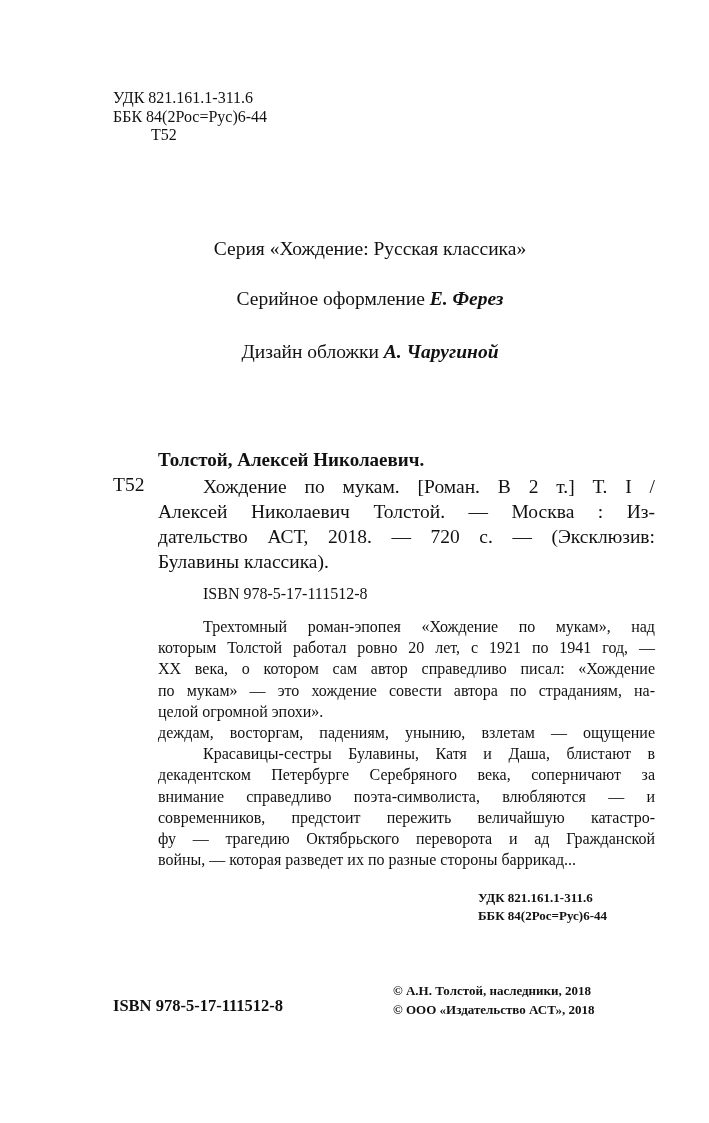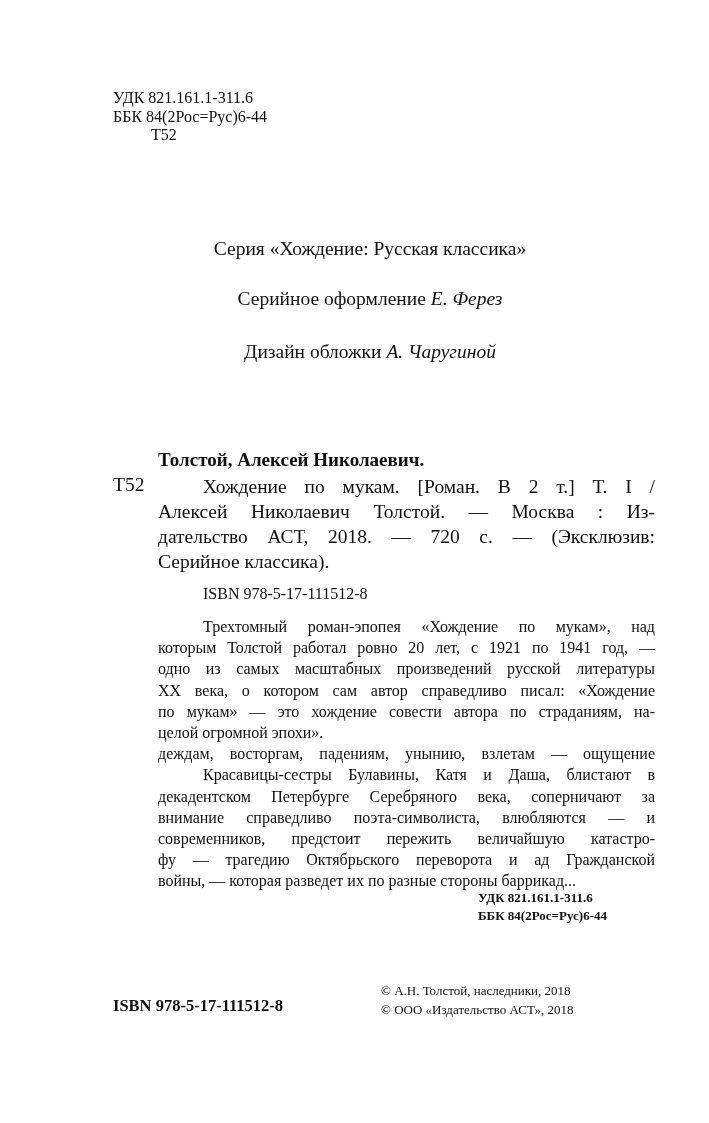--- a/index.html
+++ b/index.html
@@ -26,21 +26,21 @@
   }
   .classif .t52 { padding-left: 38px; }
 
   
   .credit {
     left: 0;
     width: 740px;
     text-align: center;
     font-size: 19.5px;
   }
-  .credit i { font-style: italic; }
+  .credit i { font-style: italic; font-weight: bold; }
 
   
   .author {
     left: 158px;
     top: 449px;
     font-size: 19px;
     font-weight: bold;
   }
   .biblio-code {
     left: 113px;
@@ -99,24 +99,24 @@
   }
 
   
   .footer-isbn {
     left: 113px;
     top: 996px;
     font-size: 16.5px;
     font-weight: bold;
   }
   .copyrights {
-    left: 381px;
+    left: 393px;
     top: 981px;
     font-size: 13px;
-    font-weight: normal;
+    font-weight: bold;
     line-height: 19px;
   }
 </style>
 </head>
 <body>
 
 <div class="abs classif">
   <div>УДК 821.161.1-311.6</div>
   <div>ББК 84(2Рос=Рус)6-44</div>
   <div class="t52">Т52</div>
@@ -133,28 +133,27 @@
   <span>Дизайн обложки</span>
   <i>А. Чаругиной</i>
 </div>
 
 <div class="abs author">Толстой, Алексей Николаевич.</div>
 <div class="abs biblio-code">Т52</div>
 <div class="abs biblio">
   <span class="line first-indent">Хождение по мукам. [Роман. В 2 т.] Т. I /</span>
   <span class="line">Алексей Николаевич Толстой. — Москва : Из-</span>
   <span class="line">дательство АСТ, 2018. — 720 с. — (Эксклюзив:</span>
-  <span class="line last">Серийное классика).</span>
+  <span class="line last">Булавины классика).</span>
 </div>
 <div class="abs isbn-inline">ISBN 978-5-17-111512-8</div>
 
 <div class="abs annot">
   <span class="line indent">Трехтомный роман-эпопея «Хождение по мукам», над</span>
   <span class="line">которым Толстой работал ровно 20 лет, с 1921 по 1941 год, —</span>
-  <span class="line">одно из самых масштабных произведений русской литературы</span>
   <span class="line">XX века, о котором сам автор справедливо писал: «Хождение</span>
   <span class="line">по мукам» — это хождение совести автора по страданиям, на-</span>
   <span class="line last">целой огромной эпохи».</span>
   <span class="line">деждам, восторгам, падениям, унынию, взлетам — ощущение</span>
   <span class="line indent">Красавицы-сестры Булавины, Катя и Даша, блистают в</span>
   <span class="line">декадентском Петербурге Серебряного века, соперничают за</span>
   <span class="line">внимание справедливо поэта-символиста, влюбляются — и</span>
   <span class="line">современников, предстоит пережить величайшую катастро-</span>
   <span class="line">фу — трагедию Октябрьского переворота и ад Гражданской</span>
   <span class="line last">войны, — которая разведет их по разные стороны баррикад...</span>

